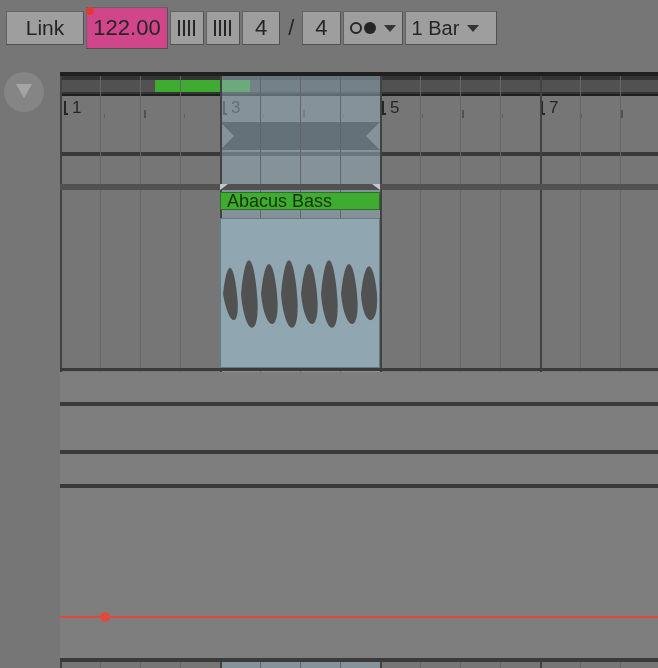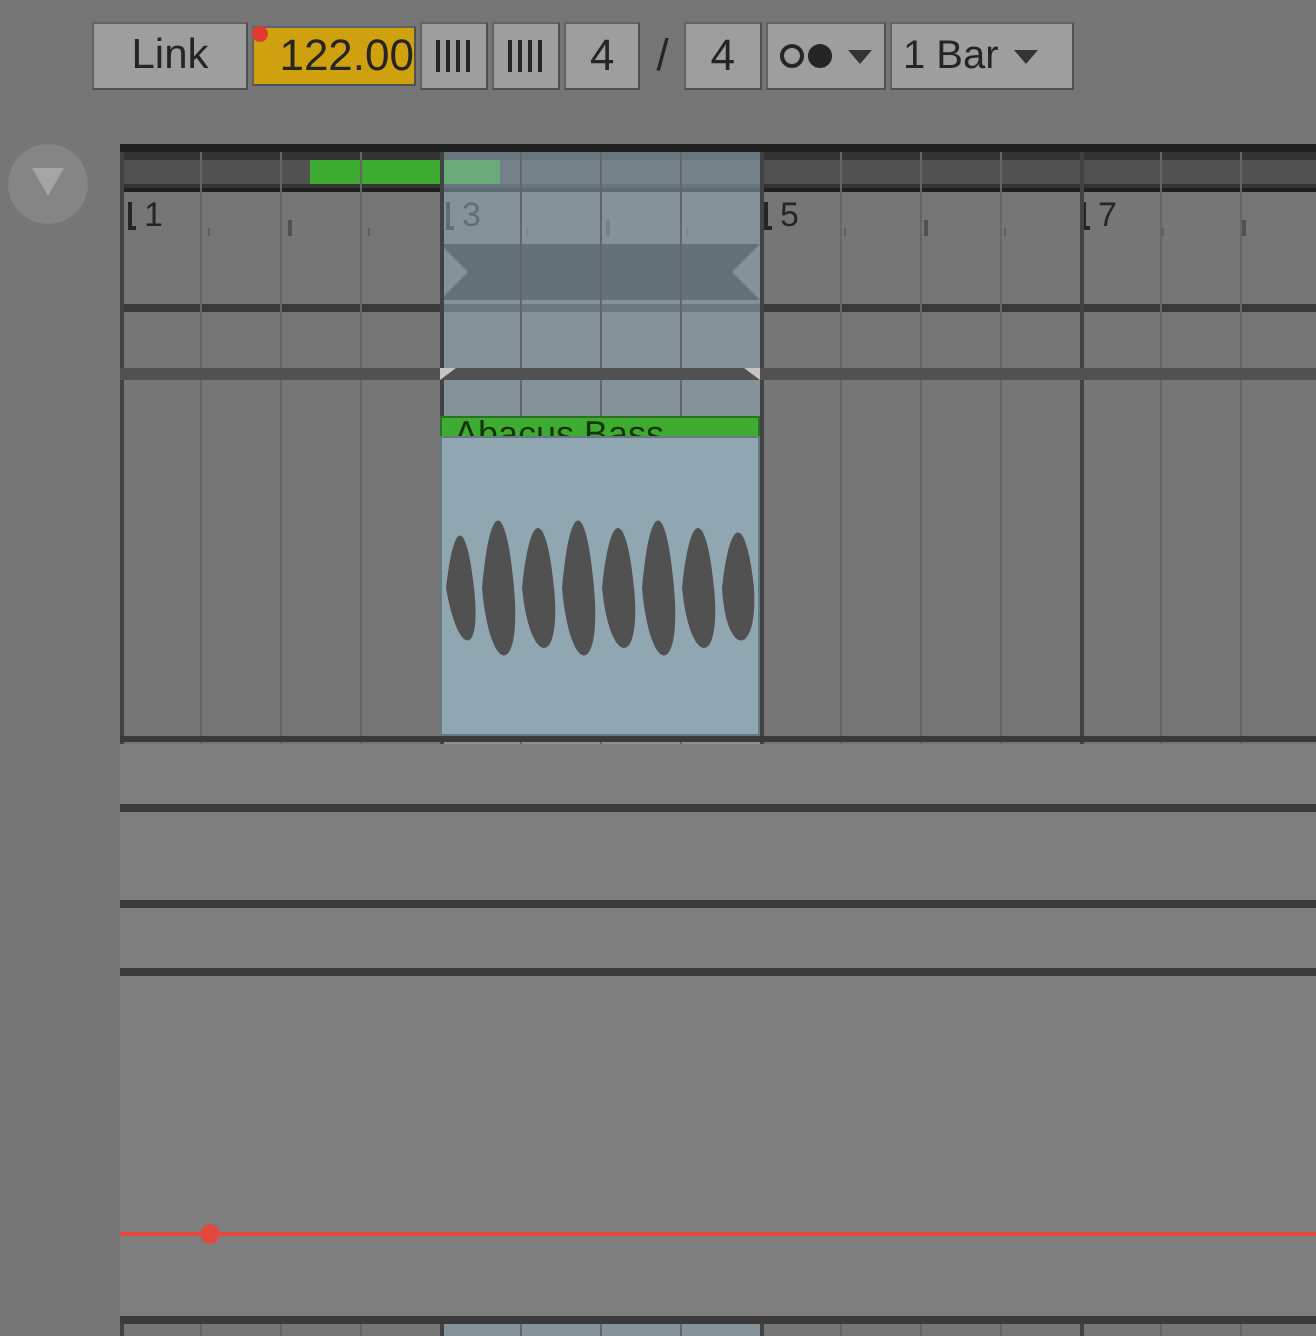--- a/index.html
+++ b/index.html
@@ -11,47 +11,46 @@
     overflow: hidden;
     position: relative;
   }
   
   .toolbar {
     display: flex;
     align-items: center;
     gap: 2px;
     padding: 4px 6px 4px 6px;
     height: 56px;
-    margin-left: 40px;
   }
   .btn {
     background: #b0b0b0;
     border: 1px solid #6a6a6a;
     border-bottom-color:#555;
     border-right-color:#555;
     height: 34px;
     display: flex;
     align-items: center;
     justify-content: center;
     font-size: 21px;
     color: #222;
     cursor: pointer;
     padding: 0 10px;
     position: relative;
   }
   .btn.link { width: 78px; }
   .btn.tap  { width: 52px; }
   .tempo-box {
-    background: #eab308;
+    background: #ec4899;
     border: 1px solid #6a6a6a;
     border-bottom-color:#555;
     border-right-color:#555;
-    height: 30px;
+    height: 42px;
     width: 82px;
-    display:flex; align-items:center; justify-content:flex-end;
+    display:flex; align-items:center; justify-content:center;
     font-size: 22px;
     color:#222;
     position:relative;
   }
   .rec-blink {
     position:absolute;
     top:-1px; left:-1px;
     width:8px; height:8px;
     background:#ff3b30;
     border-radius:50%;
@@ -339,21 +338,21 @@
   <div class="grid-v" style="left:400px"></div>
   <div class="grid-v" style="left:440px"></div>
   <div class="grid-v dark" style="left:480px"></div>
   <div class="grid-v" style="left:520px"></div>
   <div class="grid-v" style="left:560px"></div>
 
   <div class="hline" style="top:108px;height:6px;background:#555"></div>
   <span class="marker-tri-l" style="top:108px;left:160px"></span>
   <span class="marker-tri-r" style="top:108px;left:312px"></span>
 
-  <div class="clip-header" style="left:160px;top:132px;width:160px;height:18px">
+  <div class="clip-header" style="left:160px;top:116px;width:160px;height:18px">
     <span>Abacus Bass</span>
   </div>
 
   <div class="clip-body" style="left:160px;top:142px;width:160px;height:150px">
     <svg width="160" height="150" viewBox="0 0 160 150">
       <g fill="#555">
         <path d="M2 75 C 6 40, 12 40, 16 75 C 20 110, 8 110, 2 75 Z"></path>
         <path d="M20 75 C 24 30, 32 30, 36 75 C 40 120, 24 120, 20 75 Z"></path>
         <path d="M40 75 C 44 35, 52 35, 56 75 C 60 115, 44 115, 40 75 Z"></path>
         <path d="M60 75 C 64 30, 72 30, 76 75 C 80 120, 64 120, 60 75 Z"></path>

